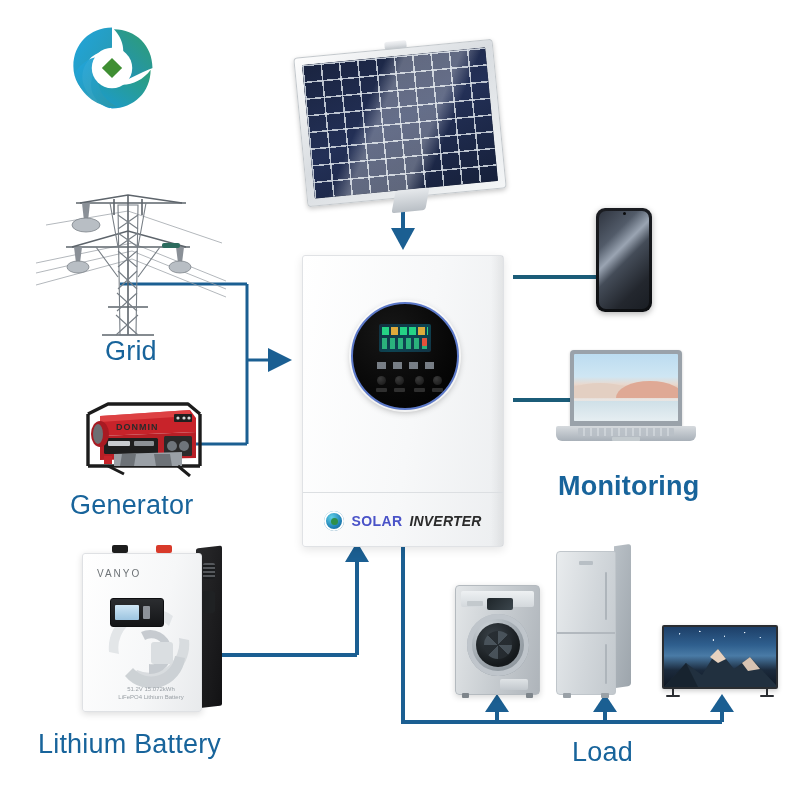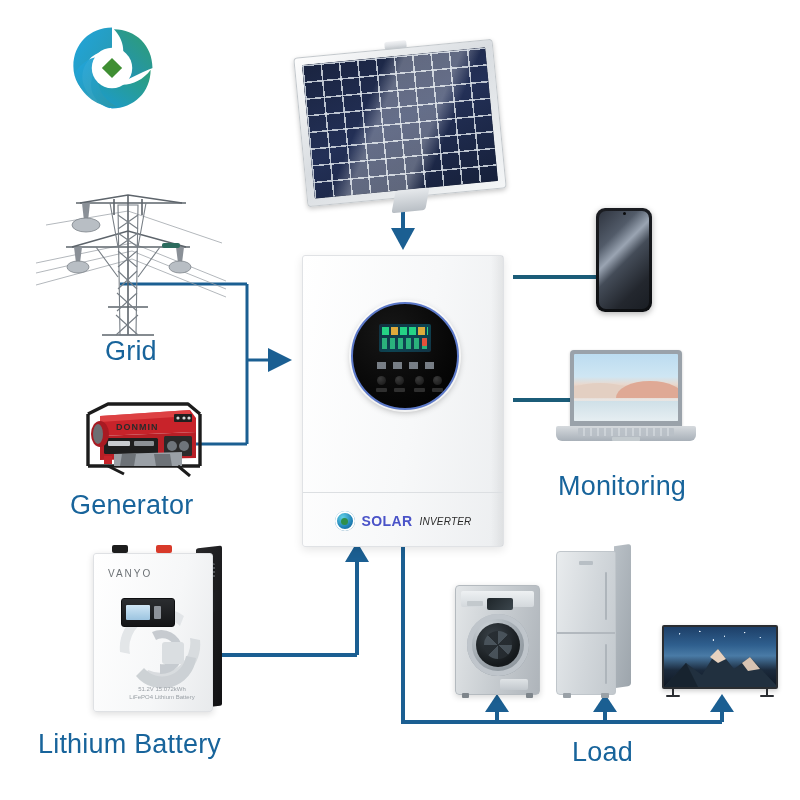--- a/index.html
+++ b/index.html
@@ -73,32 +73,32 @@
   .inv-sub{position:absolute;width:11px;height:4px;top:84px;background:#4a4a4a;opacity:.6;border-radius:1px;}
   .inv-brand{position:absolute;left:0;right:0;top:252px;height:26px;
        display:flex;align-items:center;justify-content:center;gap:7px;}
   .inv-brand .ico{width:20px;height:20px;border-radius:50%;
        background:radial-gradient(circle at 38% 32%,#5fd0e6,#1f7fb5 55%,#16506f 100%);
        position:relative;box-shadow:inset 0 0 0 2px #fff;}
   .inv-brand .ico::after{content:"";position:absolute;left:6.5px;top:6.5px;width:7px;height:7px;
        border-radius:50%;background:#2f8f4a;}
   .inv-brand .t1{color:#4a53c8;font-weight:bold;font-size:14px;letter-spacing:.4px;
        font-family:"Liberation Sans",sans-serif;}
-  .inv-brand .t2{color:#2b2b2b;font-weight:normal;font-size:10px;font-style:italic;letter-spacing:.2px;
+  .inv-brand .t2{color:#2b2b2b;font-weight:bold;font-size:14px;font-style:italic;letter-spacing:.2px;
        font-family:"Liberation Sans",sans-serif;}
 
   
   #grid{left:36px;top:185px;width:190px;height:155px;}
 
   
   #gen{left:78px;top:392px;width:132px;height:85px;}
 
   
   #batt{left:78px;top:545px;width:160px;height:165px;}
-  .bt-body{position:absolute;left:15px;top:8px;width:118px;height:157px;
+  .bt-body{position:absolute;left:4px;top:8px;width:118px;height:157px;
       background:linear-gradient(105deg,#ffffff 0%,#f6f7f8 60%,#e8eaec 100%);
       border:1px solid #dfe1e4;border-radius:3px;box-shadow:0 2px 7px rgba(0,0,0,.14);}
   .bt-side{position:absolute;left:118px;top:2px;width:26px;height:160px;
       background:linear-gradient(100deg,#2a2a2c,#121214);transform:skewY(-6deg);border-radius:2px;}
   .bt-vent{position:absolute;left:125px;top:18px;width:12px;height:16px;
       background:repeating-linear-gradient(to bottom,#55585c 0 2px,#1a1c1e 2px 4px);border-radius:2px;}
   .bt-vent2{position:absolute;left:125px;top:46px;width:12px;height:22px;background:#1f2123;border-radius:2px;}
   .bt-name{position:absolute;left:14px;top:14px;font-size:10px;letter-spacing:2px;color:#6d7276;
       font-family:"Liberation Sans",sans-serif;}
   .bt-swirl{position:absolute;left:18px;top:34px;width:96px;height:104px;opacity:.9;}
@@ -446,21 +446,21 @@
       <div class="lp-scr">
         <div class="lp-dune1"></div>
           <div class="lp-dune2"></div>
           <div class="lp-water"></div>
       </div>
     </div>
     <div class="lp-base"></div>
     <div class="lp-keys"></div>
     <div class="lp-pad"></div>
   </div>
-  <div class="lbl" style="left:558px;top:471px;">Monitoring</div>
+  <div class="lbl" style="left:558px;top:471px;font-weight:bold;">Monitoring</div>
 
   <div id="wash" class="abs">
     <div class="wm-body">
       <div class="wm-panel">
         <div class="wm-slot"></div>
         <div class="wm-disp"></div>
       </div>
       <div class="wm-door">
         <div class="wm-glass">
             <div class="wm-drum"></div>

